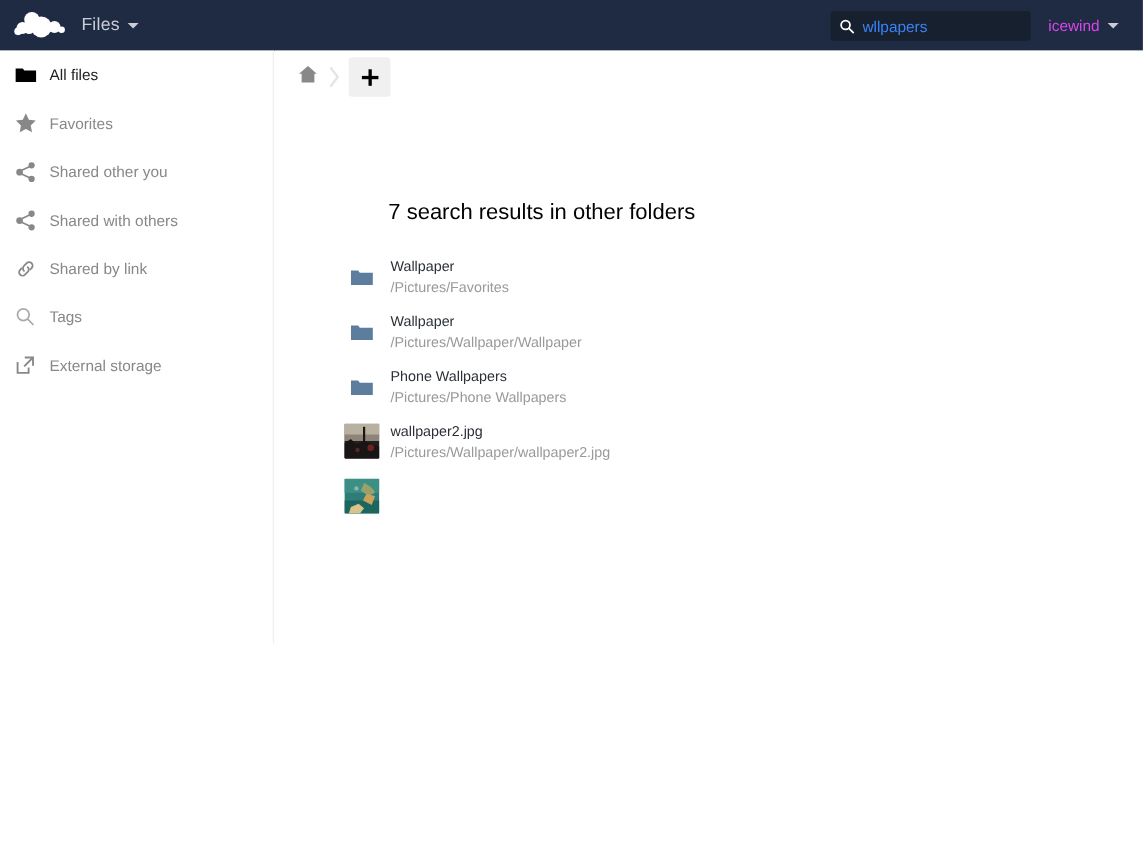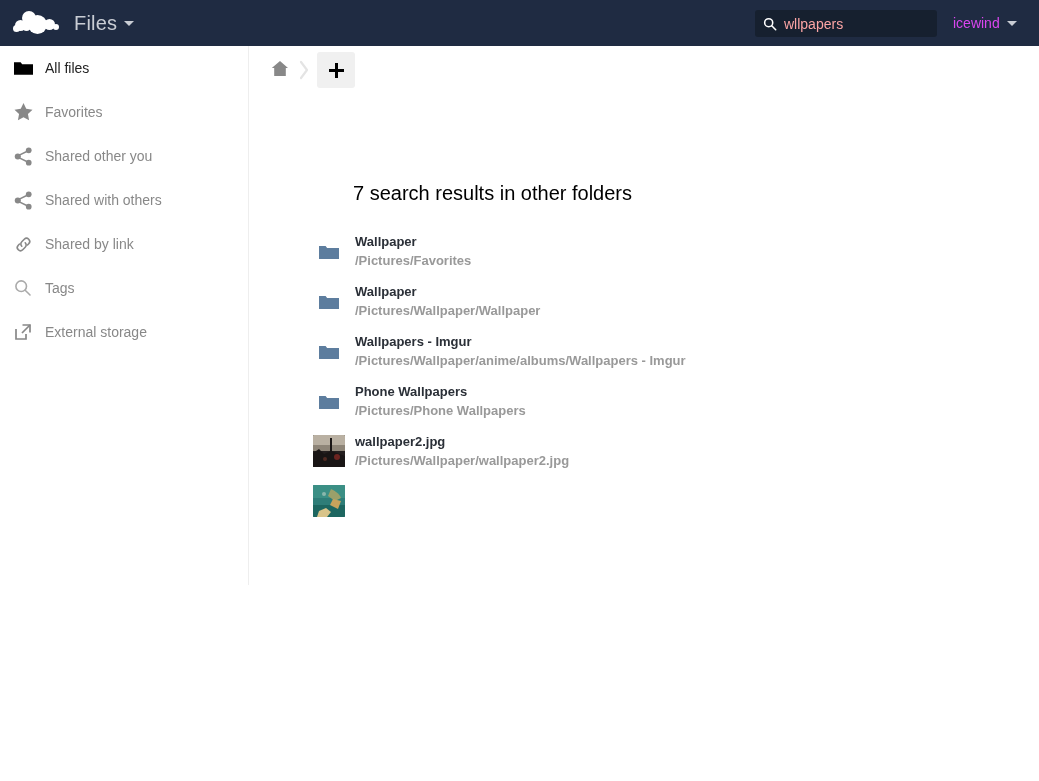--- a/index.html
+++ b/index.html
@@ -28,21 +28,21 @@
   }
   .cl-big   { width: 19px; height: 19px; left: 15px; top: 5px; }
   .cl-top   { width: 14px; height: 14px; left: 9px;  top: 1px; }
   .cl-left  { width: 11px; height: 11px; left: 2px;  top: 10px; }
   .cl-left2 { width: 7px;  height: 7px;  left: 0px;  top: 15px; }
   .cl-r1    { width: 11px; height: 11px; left: 31px; top: 9px; }
   .cl-r2    { width: 6px;  height: 6px;  left: 40px; top: 14px; }
   .cl-mid   { width: 9px;  height: 9px;  left: 9px;  top: 12px; }
 
   #app-name {
-    color: #c9cdd4; font-size: 20px; letter-spacing: .2px;
+    color: #c9cdd4; font-size: 16px; letter-spacing: .2px;
     display: flex; align-items: center; gap: 7px;
     cursor: pointer;
     justify-content: center;
   }
   .caret-down {
     width: 0; height: 0;
     border-left: 5px solid transparent;
     border-right: 5px solid transparent;
     border-top: 5px solid #c9cdd4;
     display: inline-block;
@@ -52,21 +52,21 @@
     position: absolute; left: 755px; top: 10px;
     width: 182px; height: 27px;
     background: #16202f;
     border-radius: 3px;
     display: flex; align-items: center;
     padding: 0 8px; gap: 7px;
   }
   #search-box svg { flex: 0 0 auto; }
   #search-input {
     background: transparent; border: none; outline: none;
-    color: #fca5a5; font-size: 14px;
+    color: #3b82f6; font-size: 14px;
     font-family: "Liberation Sans", sans-serif;
     width: 150px; height: 22px; padding: 0;
   }
   #search-input::placeholder { color: #8d97a6; }
 
   #user-menu {
     position: absolute; left: 953px; top: 0; height: 46px;
     display: flex; align-items: center; gap: 7px;
     color: #d946ef; font-size: 14px; cursor: pointer;
   }
@@ -134,21 +134,21 @@
     position: absolute; left: 103px; top: 136px;
     font-size: 20px; color: #000000; font-weight: normal;
   }
 
   #results-list {
     position: absolute; left: 53px; top: 180px;
     width: 700px;
   }
   .result-row {
     height: 50px; display: flex; align-items: center;
-    gap: 0; cursor: pointer; font-weight: bold;
+    gap: 0; cursor: pointer;
   }
   .result-icon {
     width: 52px; flex: 0 0 52px;
     display: flex; align-items: center; justify-content: center;
   }
   .thumb {
     width: 32px; height: 32px; border-radius: 1px;
     overflow: hidden; position: relative;
   }
   .result-text { display: flex; flex-direction: column; gap: 4px; }
@@ -314,31 +314,20 @@
         <svg width="20" height="17" viewBox="0 0 20 17">
           <path d="M0 3h6.6l1.5 2H20v11H0z" fill="#5d7d9e"></path>
         </svg>
       </div>
       <div class="result-text">
         <span class="result-name">Wallpaper</span>
         <span class="result-path">/Pictures/Wallpaper/Wallpaper</span>
       </div>
     </div>
 
-    <div class="result-row">
-      <div class="result-icon">
-        <svg width="20" height="17" viewBox="0 0 20 17">
-          <path d="M0 3h6.6l1.5 2H20v11H0z" fill="#5d7d9e"></path>
-        </svg>
-      </div>
-      <div class="result-text">
-        <span class="result-name">Wallpapers - Imgur</span>
-        <span class="result-path">/Pictures/Wallpaper/anime/albums/Wallpapers - Imgur</span>
-      </div>
-    </div>
 
     <div class="result-row">
       <div class="result-icon">
         <svg width="20" height="17" viewBox="0 0 20 17">
           <path d="M0 3h6.6l1.5 2H20v11H0z" fill="#5d7d9e"></path>
         </svg>
       </div>
       <div class="result-text">
         <span class="result-name">Phone Wallpapers</span>
         <span class="result-path">/Pictures/Phone Wallpapers</span>

